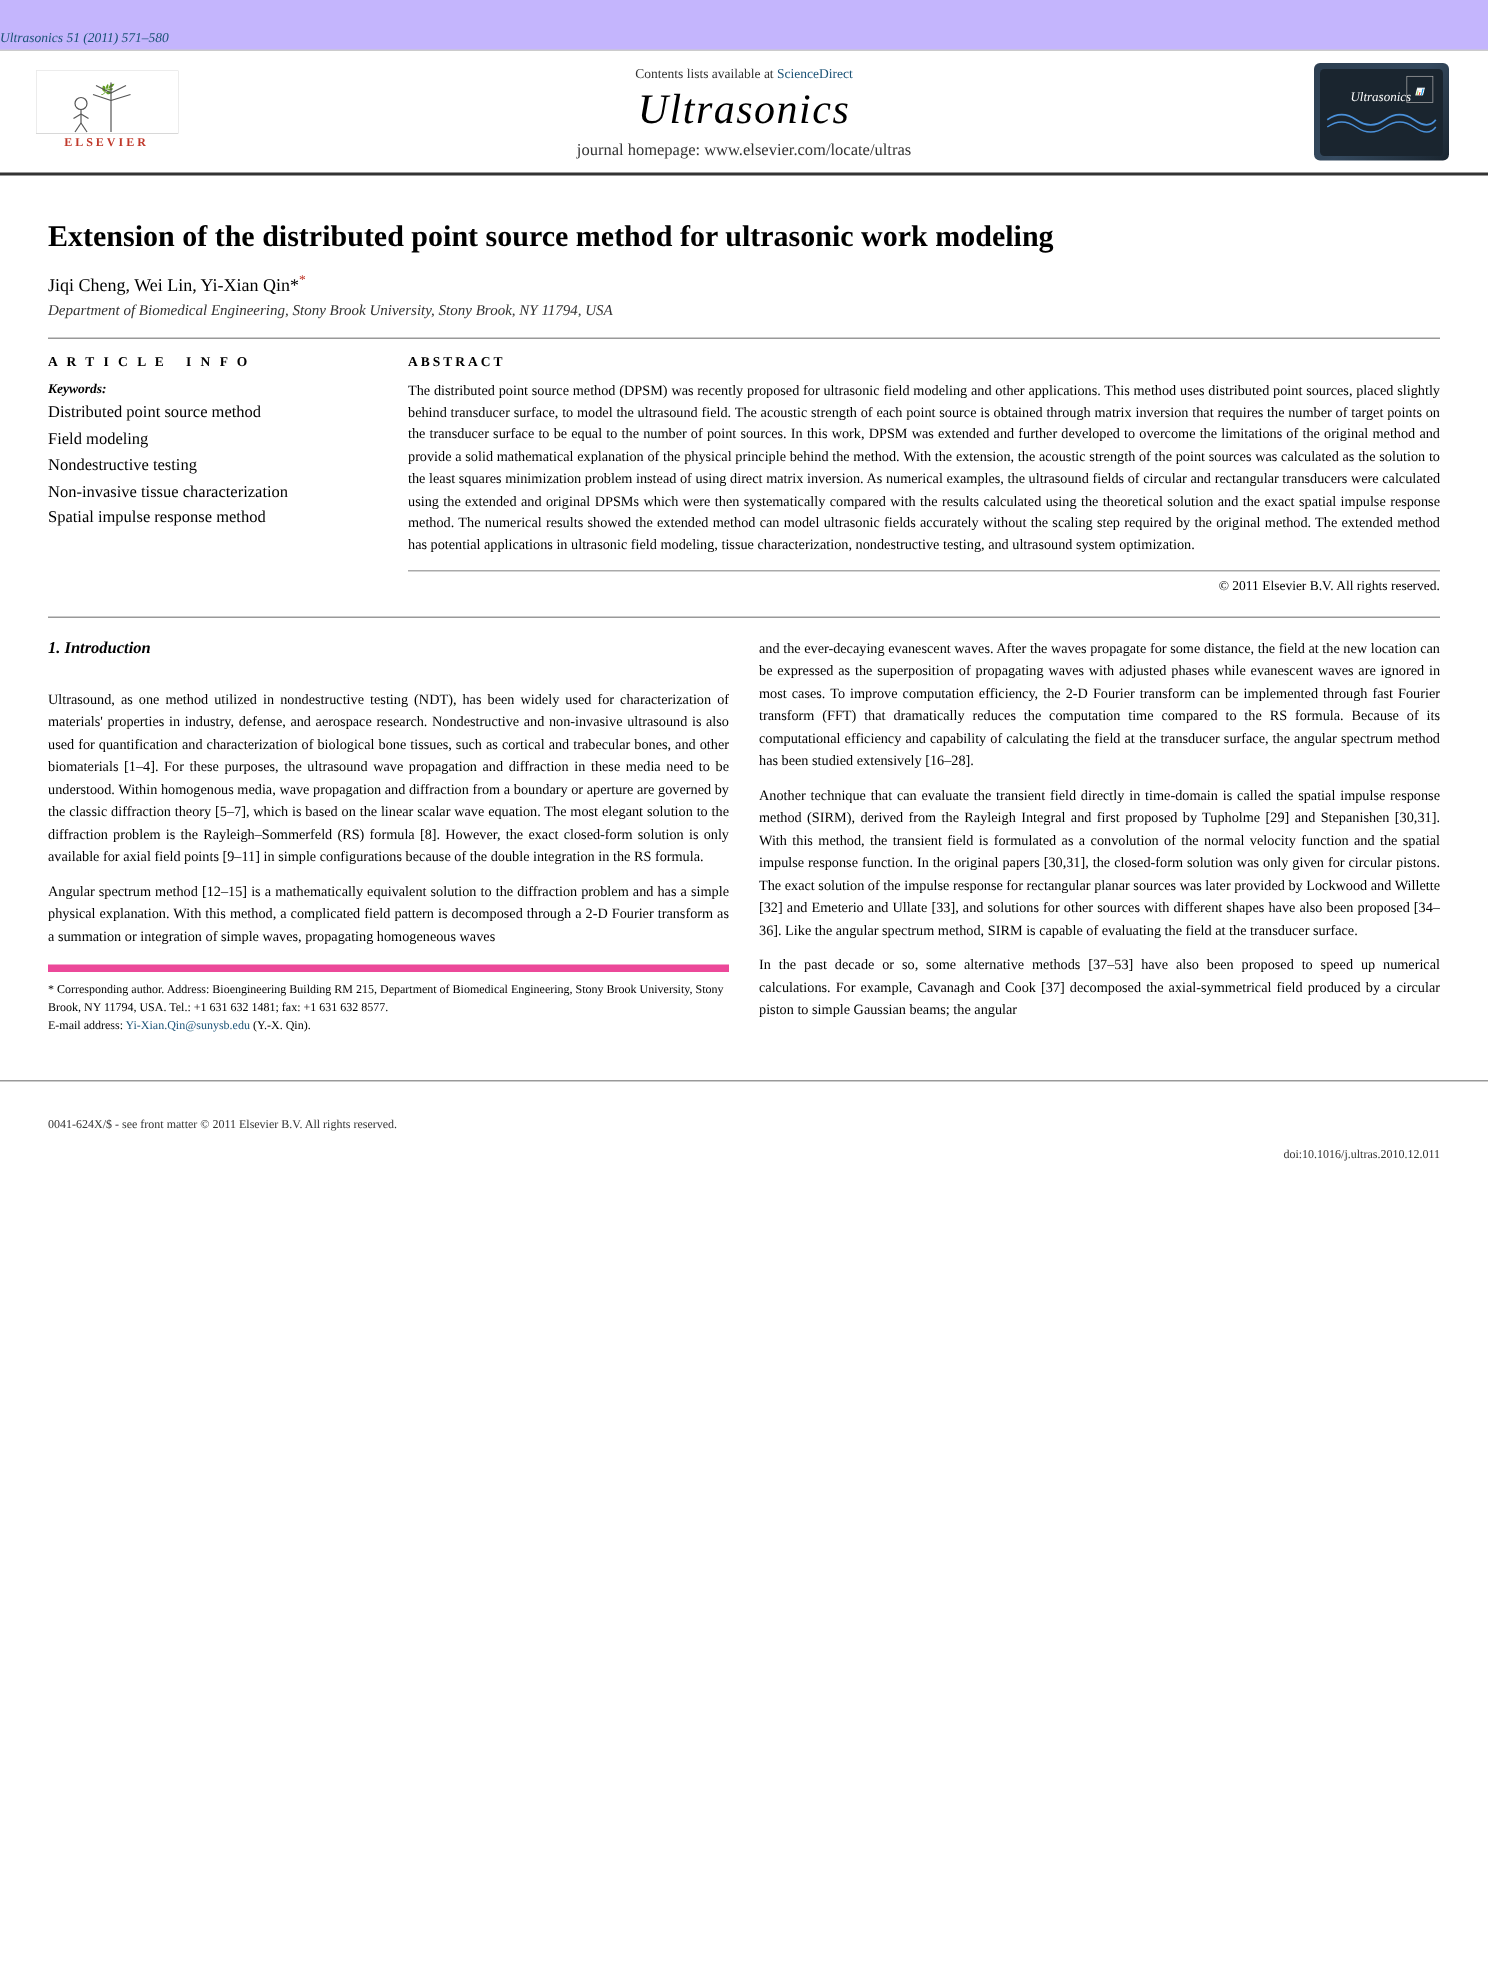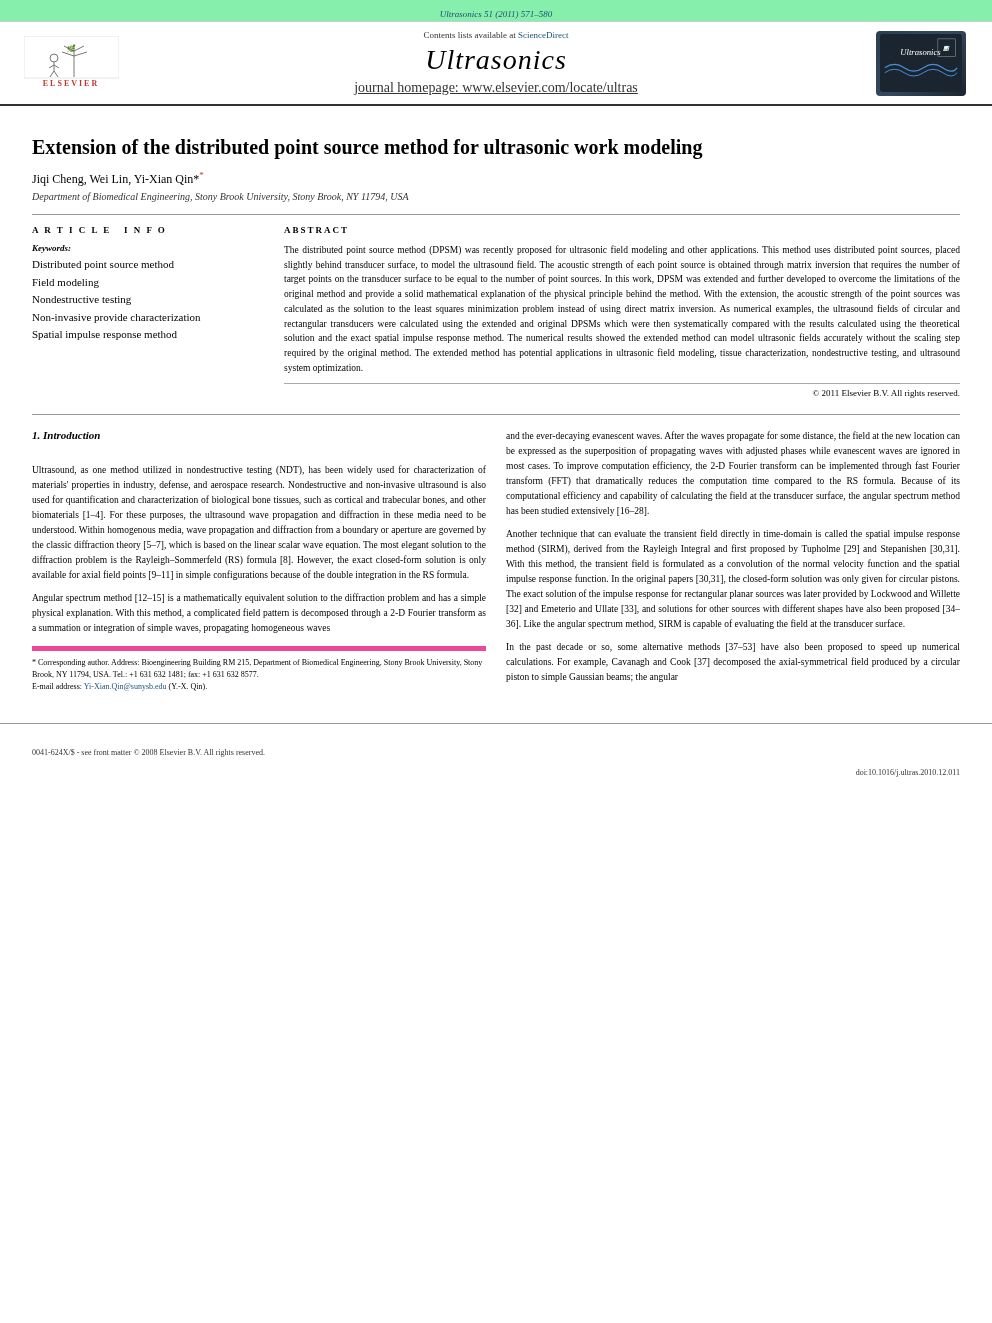--- a/index.html
+++ b/index.html
@@ -7,24 +7,24 @@
       background: #fff;
       font-family: 'Times New Roman', Times, serif;
       font-size: 10px;
       color: #000;
       width: 992px;
       min-height: 1323px;
     }
 
     
     .journal-top-bar {
-      background: #86efac;
+      background: #c4b5fd;
       border-bottom: 1px solid #ccc;
-      padding: 8px 0 2px 0;
-      text-align: center;
+      padding: 20px 0 2px 0;
+      text-align: left;
     }
     .journal-top-bar .journal-ref {
       font-size: 9px;
       color: #1a5276;
       font-style: italic;
     }
 
     
     .journal-header {
       display: flex;
@@ -52,23 +52,22 @@
       color: #333;
     }
     .journal-name {
       font-size: 28px;
       font-style: italic;
       color: #000;
       font-weight: normal;
       letter-spacing: 1px;
     }
     .journal-homepage {
-      font-size: 14px;
-      color: #333;
-      text-decoration: underline;
+      font-size: 11px;
+      color: #333;
     }
 
     .header-right {
       width: 110px;
       display: flex;
       align-items: center;
       justify-content: center;
     }
     .ultrasonics-badge {
       width: 90px;
@@ -125,21 +124,20 @@
       padding-top: 10px;
     }
 
     .col-left {
       width: 220px;
       flex-shrink: 0;
     }
 
     .col-right {
       flex: 1;
-      margin-left: 12px;
     }
 
     .section-heading {
       font-size: 9px;
       font-weight: bold;
       letter-spacing: 2px;
       text-transform: uppercase;
       color: #000;
       margin-bottom: 8px;
     }
@@ -327,21 +325,21 @@
 
     <div class="col-left">
       <div class="section-heading">A R T I C L E &nbsp; I N F O</div>
 
 
       <div class="keywords-block">
         <div class="kw-label">Keywords:</div>
         <div class="kw-item">Distributed point source method</div>
         <div class="kw-item">Field modeling</div>
         <div class="kw-item">Nondestructive testing</div>
-        <div class="kw-item">Non-invasive provide characterization</div>
+        <div class="kw-item">Non-invasive tissue characterization</div>
         <div class="kw-item">Spatial impulse response method</div>
       </div>
     </div>
 
     <div class="col-right">
       <div class="section-heading">ABSTRACT</div>
       <div class="abstract-text">The distributed point source method (DPSM) was recently proposed for ultrasonic field modeling and other applications. This method uses distributed point sources, placed slightly behind transducer surface, to model the ultrasound field. The acoustic strength of each point source is obtained through matrix inversion that requires the number of target points on the transducer surface to be equal to the number of point sources. In this work, DPSM was extended and further developed to overcome the limitations of the original method and provide a solid mathematical explanation of the physical principle behind the method. With the extension, the acoustic strength of the point sources was calculated as the solution to the least squares minimization problem instead of using direct matrix inversion. As numerical examples, the ultrasound fields of circular and rectangular transducers were calculated using the extended and original DPSMs which were then systematically compared with the results calculated using the theoretical solution and the exact spatial impulse response method. The numerical results showed the extended method can model ultrasonic fields accurately without the scaling step required by the original method. The extended method has potential applications in ultrasonic field modeling, tissue characterization, nondestructive testing, and ultrasound system optimization.</div>
       <div class="copyright-line">© 2011 Elsevier B.V. All rights reserved.</div>
     </div>
 
@@ -385,15 +383,15 @@
       <div class="body-text">
         In the past decade or so, some alternative methods [37–53] have also been proposed to speed up numerical calculations. For example, Cavanagh and Cook [37] decomposed the axial-symmetrical field produced by a circular piston to simple Gaussian beams; the angular
       </div>
     </div>
 
   </div>
 
 </div>
 
 <div class="footer-bar">
-  <div class="footer-left">0041-624X/$ - see front matter © 2008 Elsevier B.V. All rights reserved.</div>
+  <div class="footer-left">0041-624X/$ - see front matter © 2011 Elsevier B.V. All rights reserved.</div>
   <div class="footer-right">doi:10.1016/j.ultras.2010.12.011</div>
 </div>
 
 </body></html>

